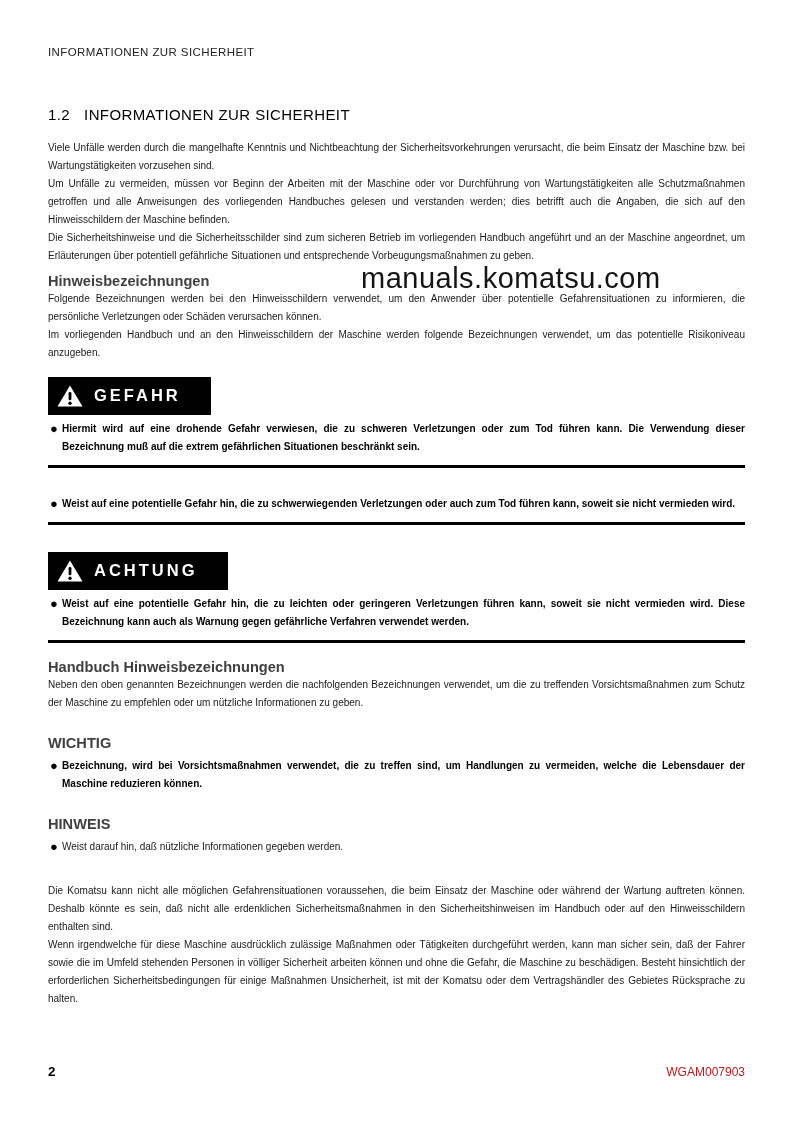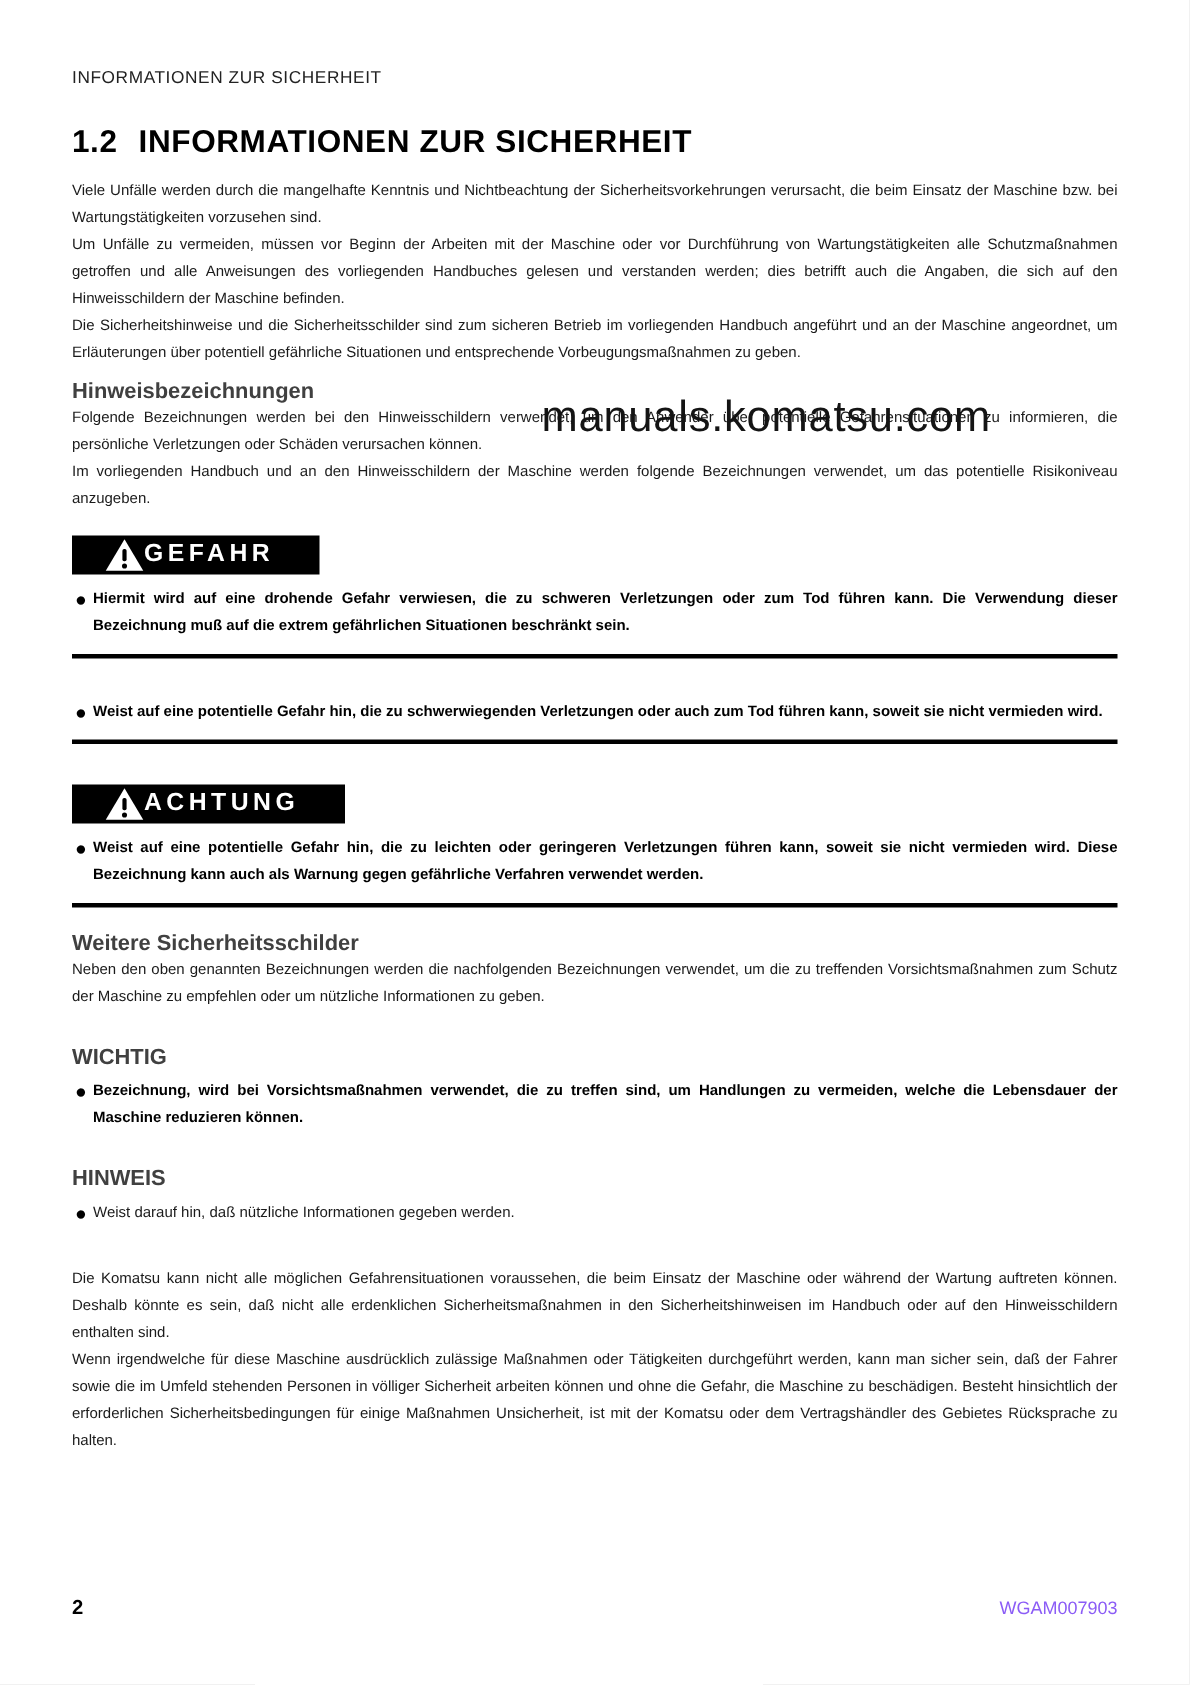--- a/index.html
+++ b/index.html
@@ -16,23 +16,23 @@
   }
   .content {
     padding: 46px 48px 0 48px;
   }
   .running-header {
     font-size: 11.5px;
     letter-spacing: 0.4px;
     color: #222;
   }
   .title {
-    margin-top: 24px;
-    font-size: 21px;
-    font-weight: bold;
+    margin-top: 44px;
+    font-size: 15px;
+    font-weight: normal;
     color: #000;
     letter-spacing: 0.4px;
     line-height: 26px;
     display: flex;
   }
   .title .num { margin-right: 14px; }
   .body-text {
     font-size: 10px;
     line-height: 18px;
     text-align: justify;
@@ -47,22 +47,23 @@
     color: #404040;
   }
   .sub-heading.spaced { margin-top: 15px; }
   .warn-section { margin-top: 15px; }
   .warn-section.gap { margin-top: 27px; }
   .warn-label-box {
     display: inline-flex;
     align-items: center;
     background: #000;
     color: #fff;
-    height: 26px;
-    padding: 0 30px 0 22px;
+    height: 38px;
+    padding: 0 30px 0 9px;
+    gap: 11px;
   }
   .warn-icon { display: flex; align-items: center; }
   .warn-label-text {
     font-size: 16.5px;
     font-weight: bold;
     letter-spacing: 3px;
     line-height: 1;
     transform: translateY(-1px);
   }
   .bullet-row {
@@ -102,21 +103,21 @@
   .footer {
     position: absolute;
     left: 48px;
     right: 48px;
     top: 1064px;
     display: flex;
     justify-content: space-between;
     align-items: baseline;
   }
   .page-num { font-size: 13.5px; font-weight: bold; color: #000; }
-  .doc-code { font-size: 12px; color: #8b5cf6; }
+  .doc-code { font-size: 12px; color: #b91c1c; }
 </style>
 </head>
 <body>
 
 <div class="page">
 
   <div class="watermark">manuals.komatsu.com</div>
 
   <div class="content">
 
@@ -174,21 +175,21 @@
         </span>
         <span class="warn-label-text">ACHTUNG</span>
       </div>
       <div class="bullet-row bold">
         <span class="bullet-dot">●</span>
         <p class="bullet-text body-text">Weist auf eine potentielle Gefahr hin, die zu leichten oder geringeren Verletzungen führen kann, soweit sie nicht vermieden wird. Diese Bezeichnung kann auch als Warnung gegen gefährliche Verfahren verwendet werden.</p>
       </div>
       <div class="hr"></div>
     </section>
 
-    <div class="sub-heading spaced">Weitere Sicherheitsschilder</div>
+    <div class="sub-heading spaced">Handbuch Hinweisbezeichnungen</div>
     <p class="body-text">Neben den oben genannten Bezeichnungen werden die nachfolgenden Bezeichnungen verwendet, um die zu treffenden Vorsichtsmaßnahmen zum Schutz der Maschine zu empfehlen oder um nützliche Informationen zu geben.</p>
 
     <div class="sub-heading plain-gap">WICHTIG</div>
     <div class="bullet-row bold">
       <span class="bullet-dot">●</span>
       <p class="bullet-text body-text">Bezeichnung, wird bei Vorsichtsmaßnahmen verwendet, die zu treffen sind, um Handlungen zu vermeiden, welche die Lebensdauer der Maschine reduzieren können.</p>
     </div>
 
     <div class="sub-heading plain-gap">HINWEIS</div>
     <div class="bullet-row">

